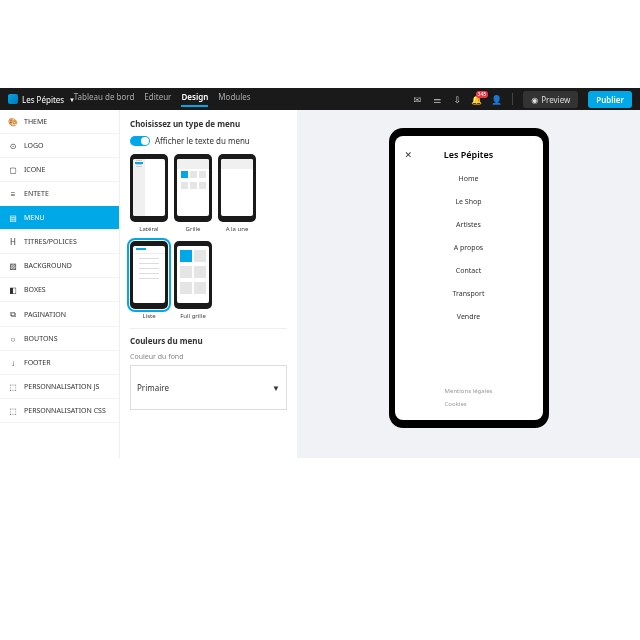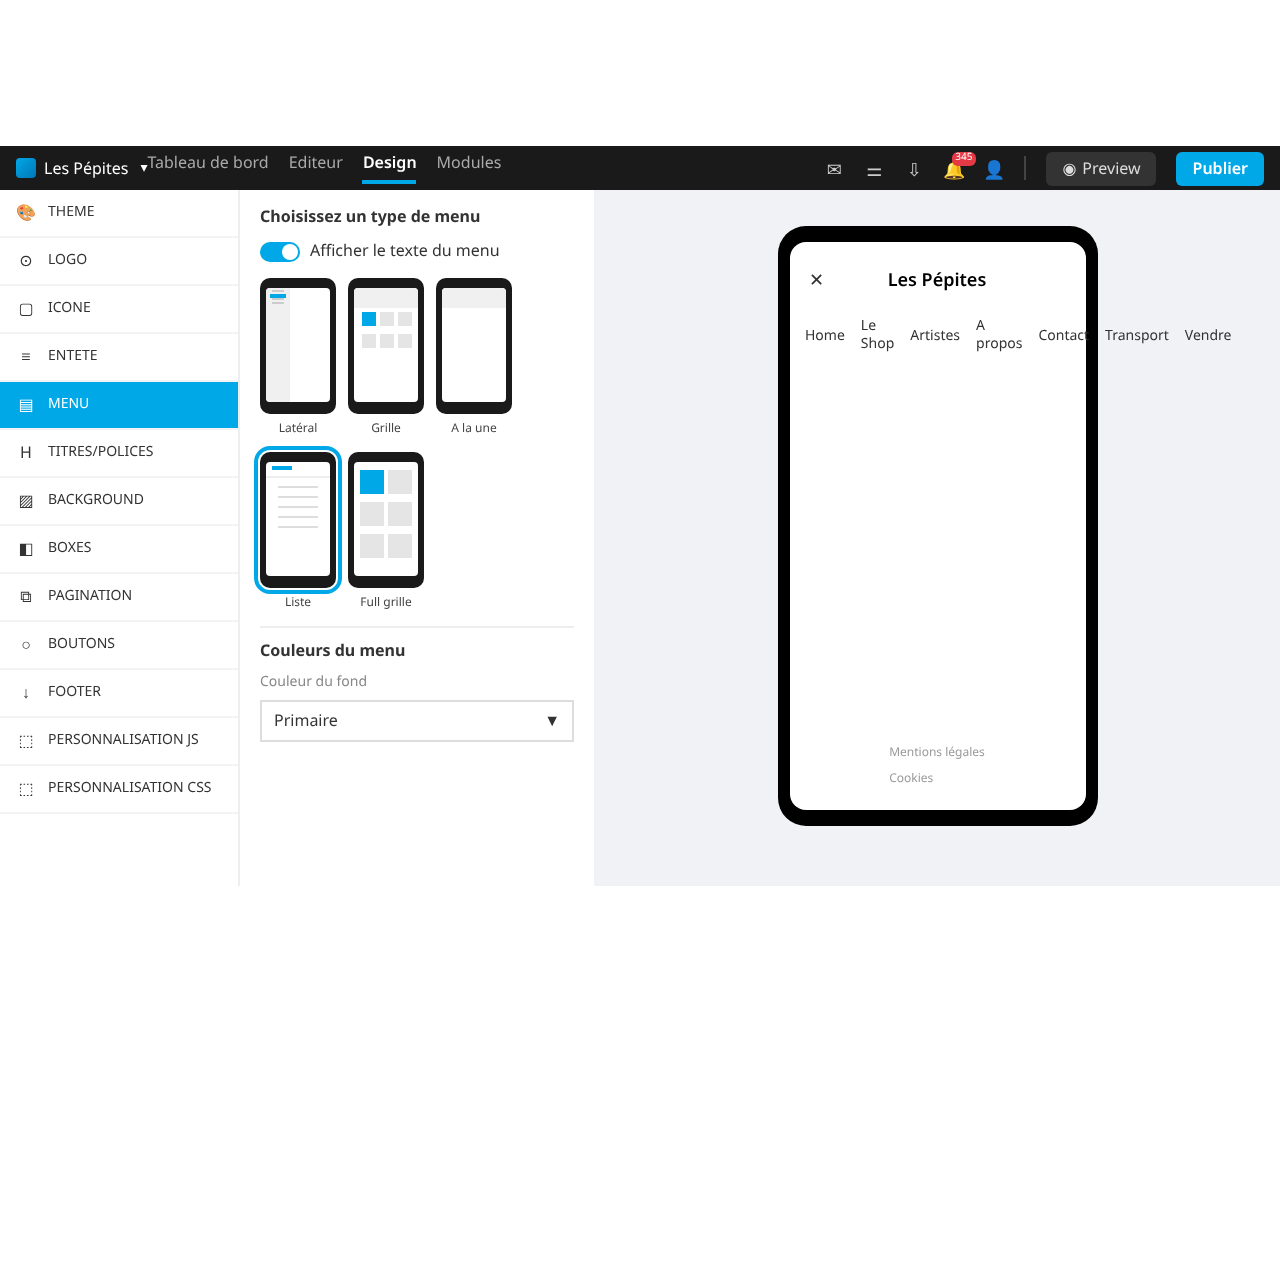--- a/index.html
+++ b/index.html
@@ -1,17 +1,17 @@
 <!DOCTYPE html>
 <html><head>
 <meta charset="utf-8">
 <style>
 *{box-sizing:border-box;margin:0;padding:0;font-family:system-ui,Arial,sans-serif}
 body{background:#fff;width:640px;height:640px;overflow:hidden}
-.wrap{position:absolute;top:73px;left:0;width:640px;height:370px;background:#fff}
+.wrap{position:absolute;top:88px;left:0;width:640px;height:370px;background:#fff}
 .topbar{background:#1a1a1a;color:#fff;height:22px;display:flex;align-items:center;padding:0 8px;font-size:8px}
 .brand{display:flex;align-items:center;gap:4px}
 .brand-icon{width:10px;height:10px;background:linear-gradient(135deg,#00a8e8,#0077b6);border-radius:2px}
 .chev{font-size:7px;margin-left:2px}
 .nav{display:flex;gap:10px;}
 .nav span{color:#aaa;cursor:pointer}
 .nav .act{color:#fff;font-weight:600;border-bottom:2px solid #00a8e8;padding-bottom:3px}
 .right{margin-left:auto;display:flex;align-items:center;gap:10px}
 .ico{width:10px;height:10px;display:flex;align-items:center;justify-content:center;color:#ccc;font-size:9px;position:relative}
 .bell-badge{position:absolute;top:-3px;right:-6px;background:#e63946;color:#fff;font-size:5px;padding:0 2px;border-radius:3px;line-height:7px}
@@ -39,27 +39,27 @@
 .lat-bar{position:absolute;top:3px;left:2px;width:8px;height:2px;background:#00a8e8}
 .lat-line{width:6px;height:1px;background:#ccc;margin:1px 0 0 3px}
 .une-top{height:10px;background:#f0f0f0}
 .gr-row{display:flex;gap:2px;padding:2px;justify-content:center}
 .gr-cell{width:7px;height:7px;background:#e5e5e5}
 .gr-cell.a{background:#00a8e8}
 .lst-top{height:6px;border-bottom:1px solid #eee}
 .lst-acc{width:10px;height:2px;background:#00a8e8;margin:2px 0 0 3px}
 .lst-line{height:1px;background:#ddd;margin:4px 6px 0}
 .sub{font-size:7px;color:#888;margin:6px 0 4px}
-.select{border:1px solid #ddd;padding:4px 6px;font-size:8px;display:flex;justify-content:space-between;align-items:flex-end;cursor:pointer}
+.select{border:1px solid #ddd;padding:16px 6px;font-size:8px;display:flex;justify-content:space-between;align-items:flex-end;cursor:pointer}
 .preview{flex:1;background:#f0f2f5;display:flex;align-items:flex-start;justify-content:center;padding-top:18px}
 .device{width:160px;height:300px;background:#000;border-radius:14px;padding:8px 6px}
 .dscreen{background:#fff;width:100%;height:100%;border-radius:8px;padding:12px 8px;display:flex;flex-direction:column;align-items:center;position:relative}
 .close{position:absolute;left:10px;top:12px;font-size:9px;color:#333}
 .dtitle{font-size:9px;font-weight:600;margin-bottom:10px}
-.menulist{display:flex;flex-direction:row;align-items:center;gap:8px;width:100%}
+.menulist{display:flex;flex-direction:column;align-items:center;gap:8px;width:100%}
 .menulist div{font-size:7px;color:#333;padding:3px 0}
 .foot{margin-top:auto;display:flex;flex-direction:column;align-items:flex-start;gap:5px}
 .foot div{font-size:6px;color:#999}
 </style>
 </head>
 <body>
 
 <div class="wrap">
 <div class="topbar">
   <div class="brand">

